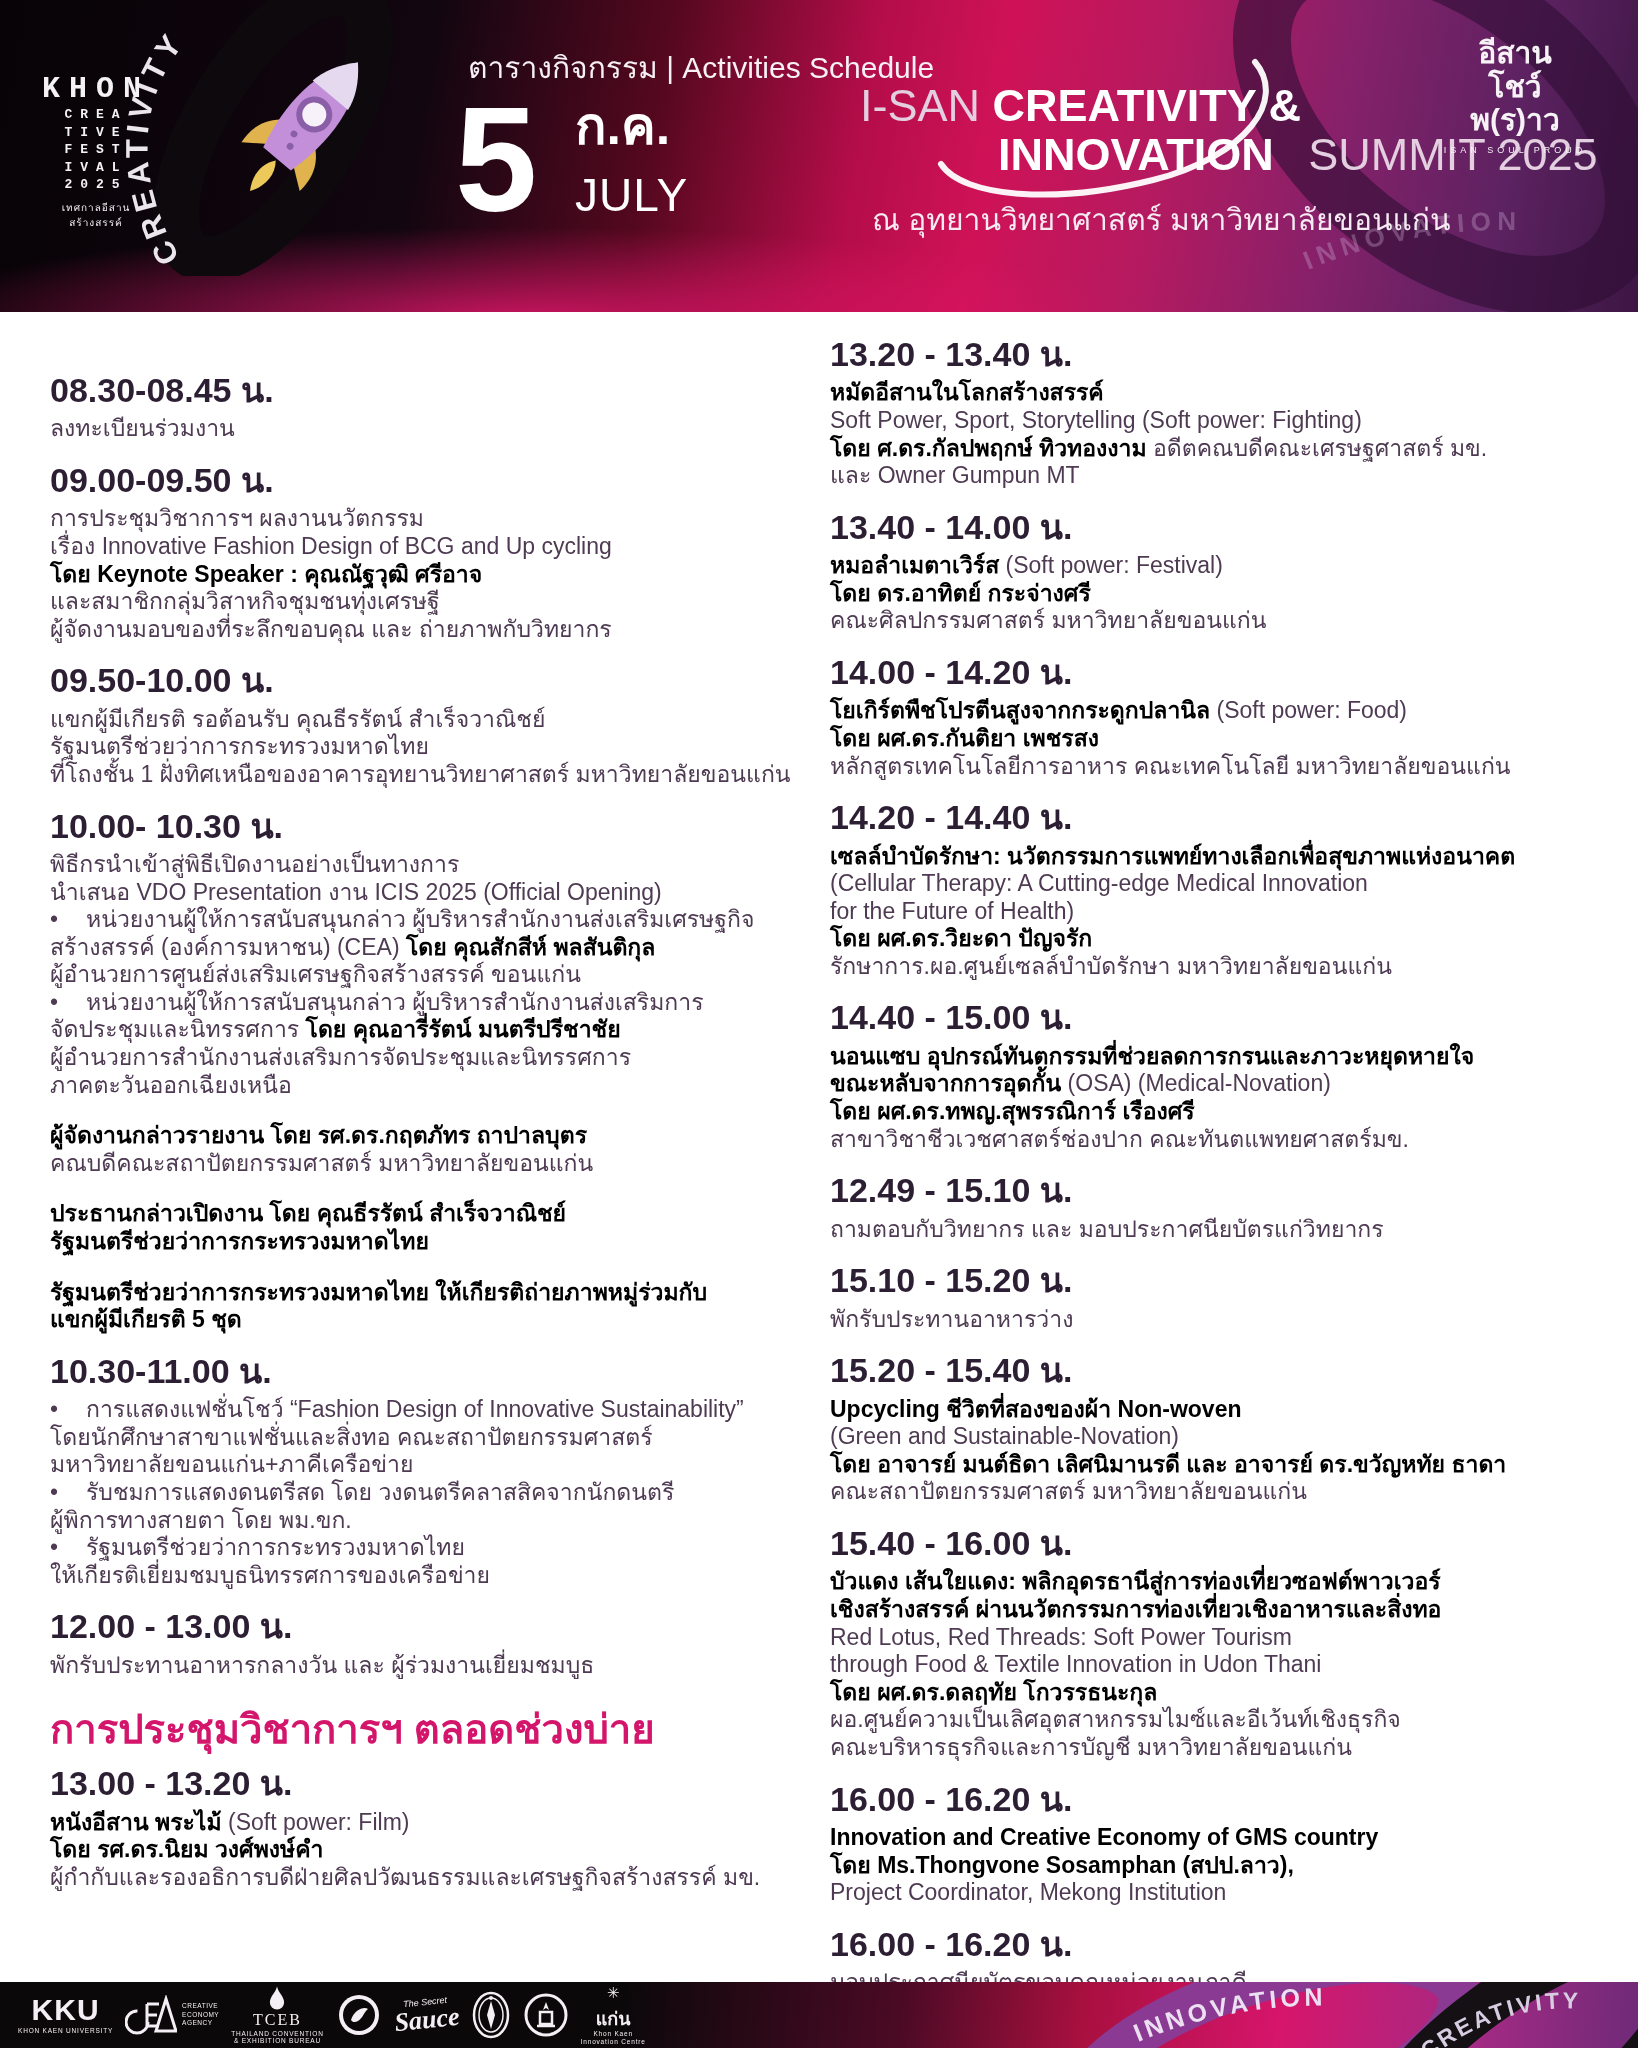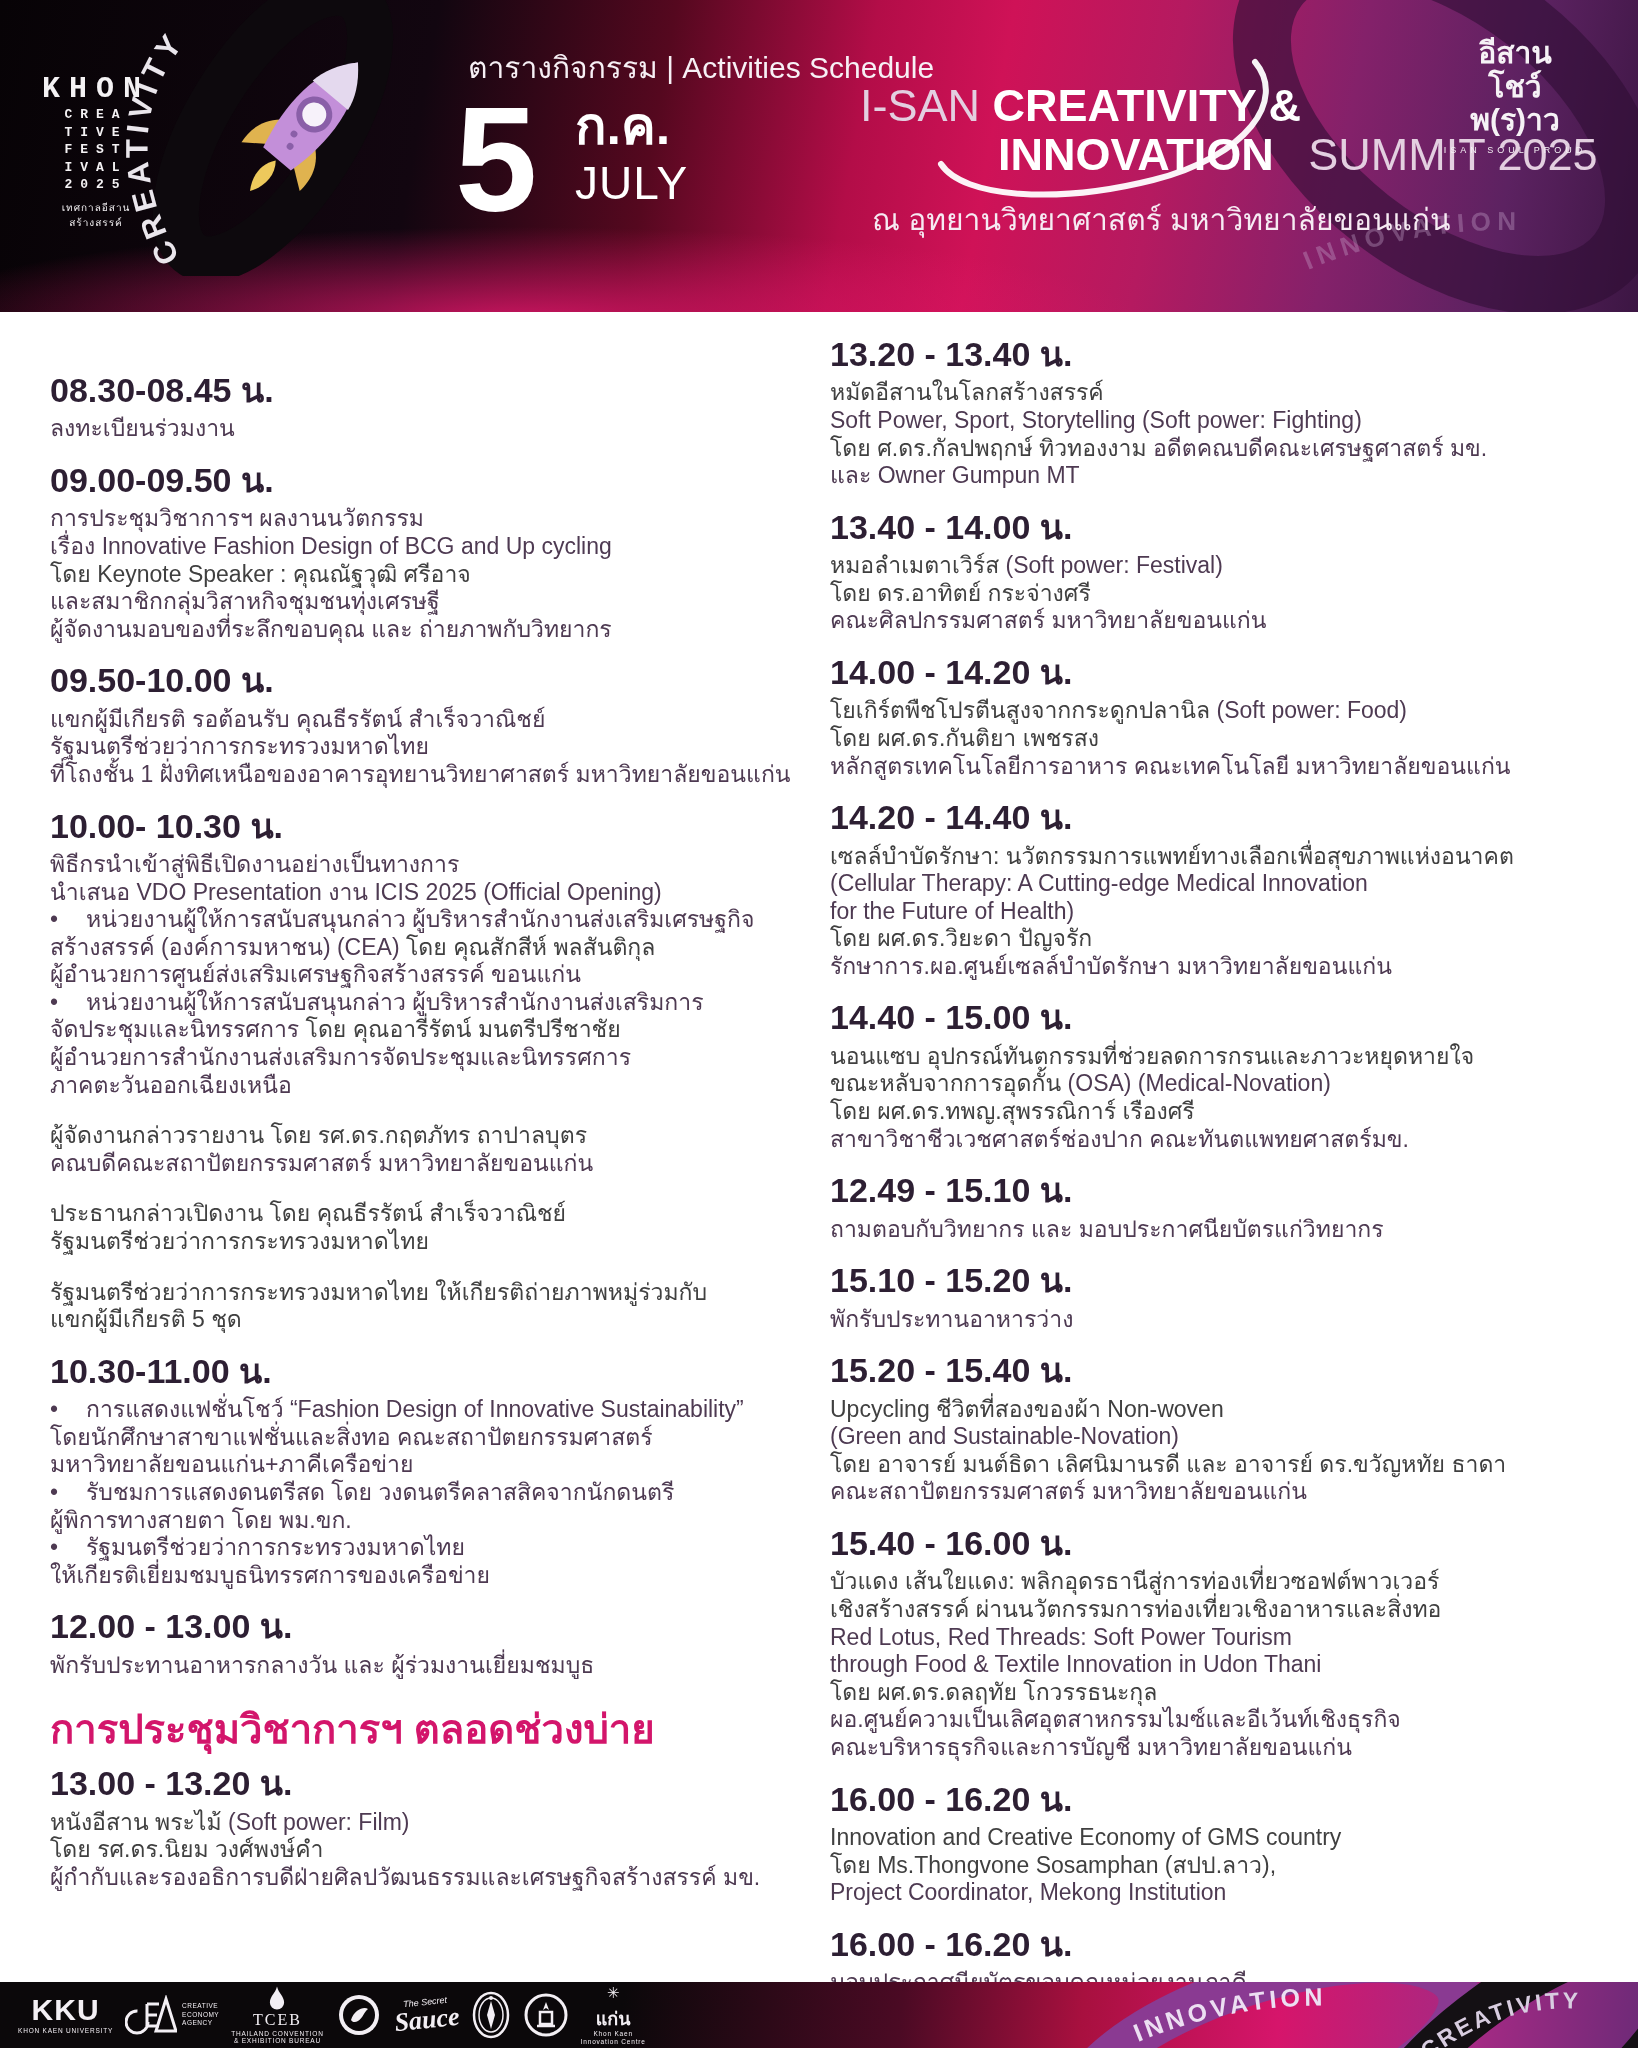--- a/index.html
+++ b/index.html
@@ -13,42 +13,42 @@
       linear-gradient(100deg,#070306 0%,#120610 26%,#55081f 40%,#b30d48 52%,#cf1257 60%,#b51a60 70%,#84216a 81%,#5c2261 91%,#3c1643 100%);}
   .hdr-ring-right{position:absolute;right:-70px;top:-90px;}
   .hdr-illus{position:absolute;left:108px;top:-14px;}
   .isan-logo{position:absolute;left:36px;top:72px;color:#f4f2f4;text-align:center;width:120px;}
   .isan-main{font-size:30px;font-weight:900;letter-spacing:9px;font-family:"Liberation Mono",monospace;}
   .isan-row{font-size:13px;font-weight:700;letter-spacing:8px;line-height:1.35;font-family:"Liberation Mono",monospace;}
   .isan-sub{font-size:10px;margin-top:6px;letter-spacing:1px;}
   .sched-label{position:absolute;left:468px;top:44px;font-size:30px;color:#f7f0f5;}
   .date-day{position:absolute;left:455px;top:86px;font-size:148px;font-weight:700;color:#ffffff;line-height:1;}
   .date-mth{position:absolute;left:575px;top:100px;font-size:52px;font-weight:700;color:#ffffff;line-height:1;}
-  .date-eng{position:absolute;left:575px;top:160px;font-size:46px;color:#ffffff;line-height:1;letter-spacing:1px;}
+  .date-eng{position:absolute;left:575px;top:172px;font-size:46px;color:#ffffff;line-height:1;letter-spacing:1px;}
   .title-wrap{position:absolute;left:860px;top:82px;width:740px;color:#fff;}
   .title-l1{font-size:45px;line-height:1.08;}
   .title-l1 .lt{color:#e3cfe0;font-weight:400;}
   .title-l1 .bd{font-weight:700;}
   .title-l2{font-size:45px;line-height:1.08;padding-left:138px;}
   .title-l2 .bd{font-weight:700;}
   .title-l2 .lt{color:#e3cfe0;font-weight:400;padding-left:22px;}
   .venue{position:absolute;left:872px;top:196px;font-size:30px;color:#f6ebf3;}
   .soul-logo{position:absolute;right:38px;top:36px;text-align:center;color:#f6f2f6;width:170px;}
   .soul-l{font-size:30px;font-weight:700;line-height:1.12;}
   .soul-sub{font-size:9px;letter-spacing:4px;margin-top:8px;}
   .swoosh{position:absolute;left:925px;top:52px;pointer-events:none;}
 
   
   .col{position:absolute;}
   .col-left{left:50px;top:372px;width:640px;}
   .col-right{left:830px;top:336px;width:800px;}
   .time{font-size:34px;font-weight:700;color:#2d1f33;margin:0 0 6px 0;line-height:1.1;}
   .entry+.entry{margin-top:19px;}
   .ln{margin:0;font-size:23px;line-height:1.2;color:#4e3a52;white-space:nowrap;}
-  .ln .b{font-weight:400;color:#404040;}
+  .ln .b{font-weight:700;color:#000000;}
   .ln .bu{display:inline-block;width:36px;font-weight:400;}
   .sp{height:23px;}
   .section-pink{font-size:40px;font-weight:700;color:#d3156b;margin:28px 0 14px 0;line-height:1.1;}
 
   
   .footer{position:absolute;left:0;bottom:0;width:1638px;height:66px;overflow:hidden;
     background:linear-gradient(95deg,#0b080a 0%,#0b080a 38%,#4b0a24 55%,#a8103f 66%,#d6156b 78%,#a42a84 90%,#6f2a78 100%);}
   .logo-row{position:absolute;left:18px;top:0;height:66px;display:flex;align-items:center;gap:12px;color:#f3eff4;}
   .logo{display:flex;flex-direction:column;align-items:center;justify-content:center;line-height:1;}
   .kku-big{font-size:30px;font-weight:900;letter-spacing:1px;}

